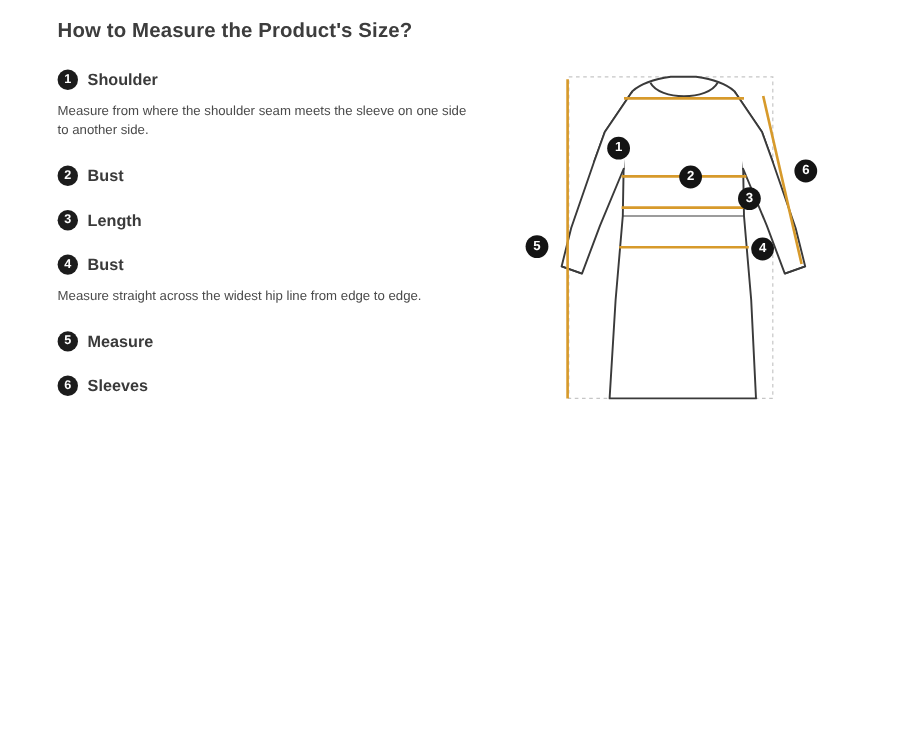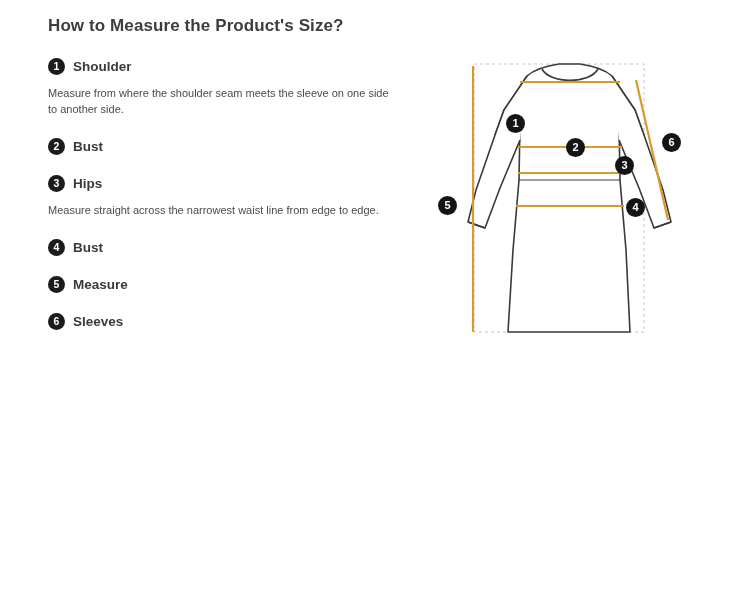--- a/index.html
+++ b/index.html
@@ -113,30 +113,30 @@
     <div class="item">
       <div class="item-head">
         <span class="badge">2</span>
         <span class="item-title">Bust</span>
       </div>
     </div>
 
     <div class="item">
       <div class="item-head">
         <span class="badge">3</span>
-        <span class="item-title">Hips</span>
+        <span class="item-title">Length</span>
       </div>
-      <div class="item-desc">Measure straight across the narrowest waist line from edge to edge.</div>
     </div>
 
     <div class="item">
       <div class="item-head">
         <span class="badge">4</span>
         <span class="item-title">Bust</span>
       </div>
+      <div class="item-desc">Measure straight across the widest hip line from edge to edge.</div>
     </div>
 
     <div class="item">
       <div class="item-head">
         <span class="badge">5</span>
         <span class="item-title">Measure</span>
       </div>
     </div>
 
     <div class="item">

